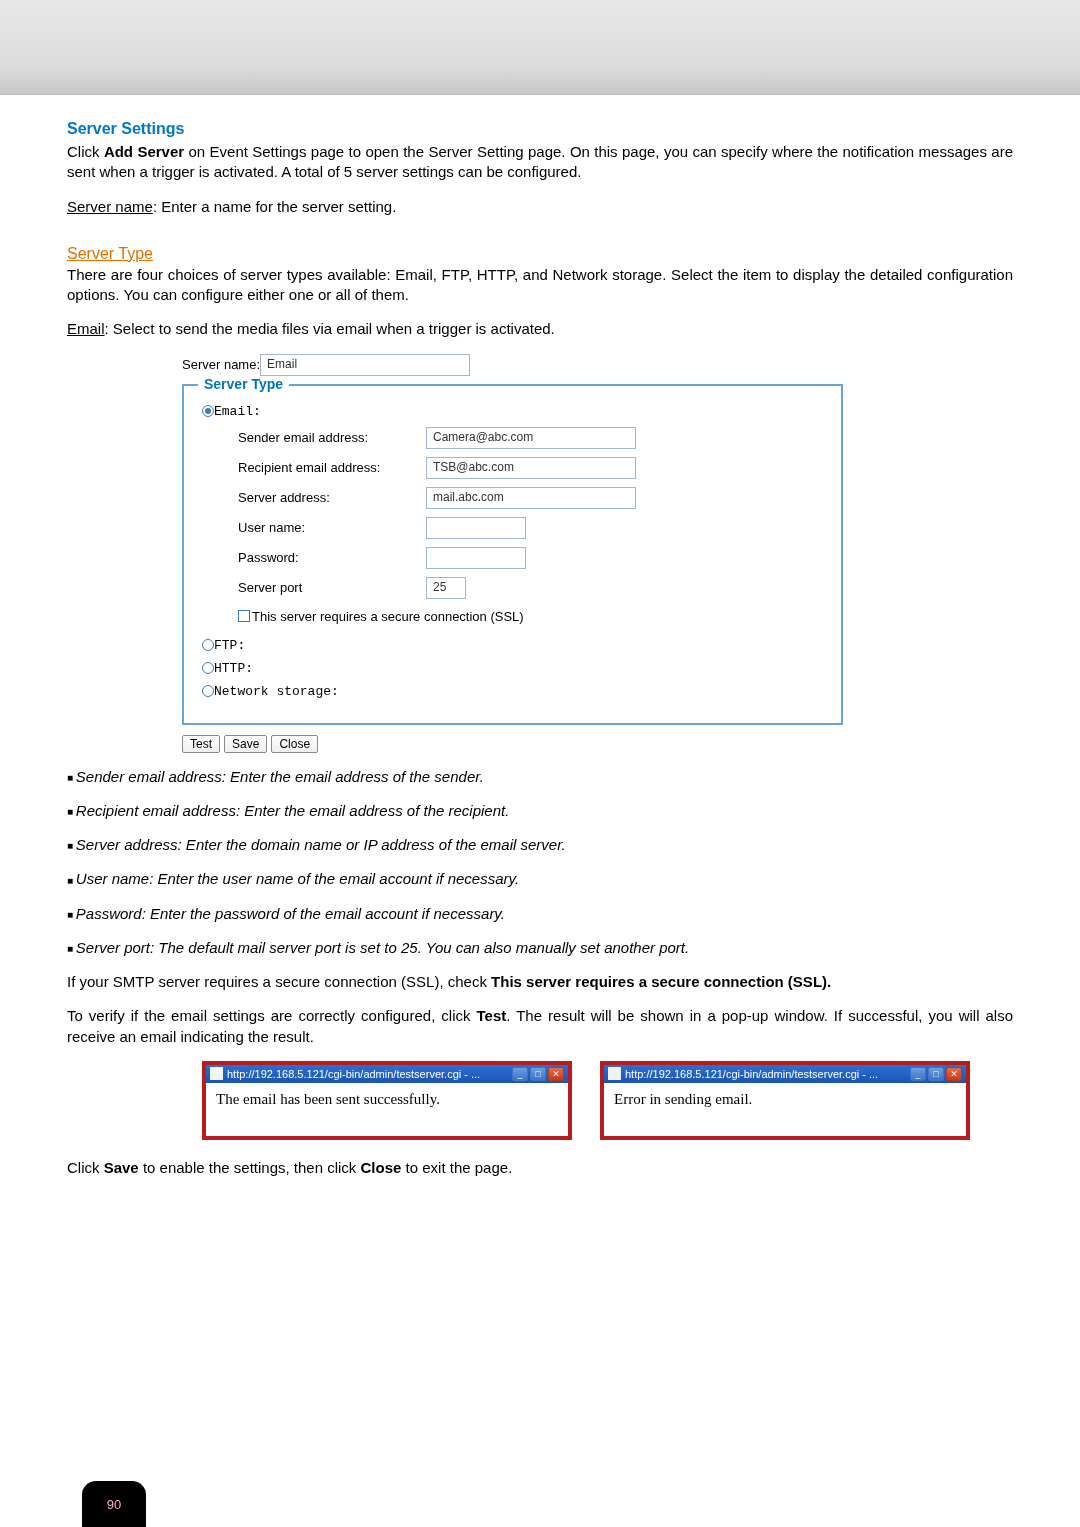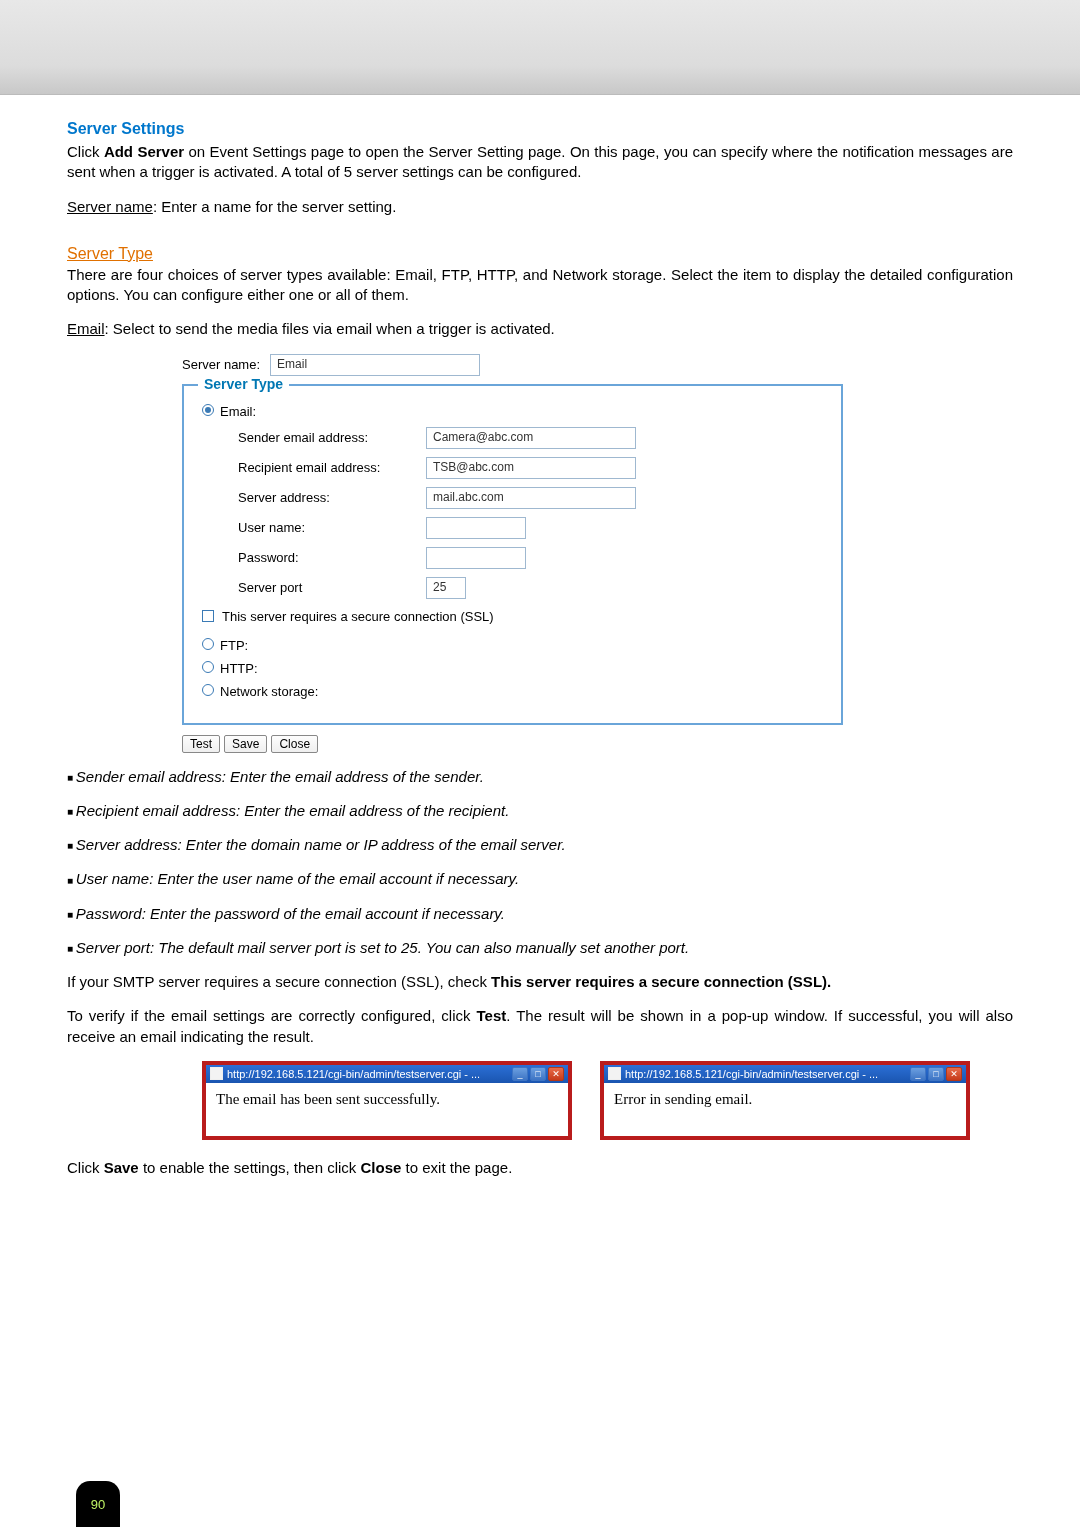--- a/index.html
+++ b/index.html
@@ -44,38 +44,37 @@
     position: relative;
     margin-top: 8px;
     background: #fff;
   }
   .form-top-row {
     margin-left: 115px;
     margin-top: 10px;
     font-size: 13px;
     display: flex;
     align-items: center;
-    gap: 10px;
   }
   .legend {
     position: absolute;
     top: -10px;
     left: 14px;
     background: #fff;
     padding: 0 6px;
     color: #0077b3;
     font-weight: bold;
     font-size: 14px;
   }
   .radio-row {
     display: flex;
-    align-items: flex-start;
-    gap: 6px;
+    align-items: center;
     margin: 8px 0;
     font-size: 13px;
+    font-family: Liberation Mono, monospace;
   }
   .radio {
     width: 12px; height: 12px;
     border: 1.5px solid #3a7ab5;
     border-radius: 50%;
     display: inline-flex;
     align-items: center;
     justify-content: center;
   }
   .radio.checked::after {
@@ -98,25 +97,26 @@
     background: #fff;
     height: 22px;
     padding: 2px 6px;
     font-size: 12px;
     color: #333;
   }
   .txt-input.wide { width: 210px; }
   .txt-input.med { width: 100px; }
   .txt-input.sm { width: 40px; }
   .ssl-row {
+    margin-left: 36px;
     margin-top: 10px;
     font-size: 13px;
     display: flex;
     align-items: center;
-    gap: 8px;
+    gap: 2px;
   }
   .chk {
     width: 12px; height: 12px;
     border: 1.5px solid #3a7ab5;
     display: inline-block;
   }
   .buttons-row {
     margin-left: 115px;
     margin-top: 10px;
     display: flex;
@@ -181,25 +181,25 @@
   .win-btn.close { background: linear-gradient(#e86b4a,#c63a1a); border-color:#b53818; }
   .popup-body {
     padding: 8px 10px 28px 10px;
     font-size: 15px;
     font-family: "Times New Roman", serif;
     background: #fff;
   }
   .page-tab {
     position: fixed;
     bottom: 0;
-    left: 76px;
-    width: 44px;
+    left: 82px;
+    width: 64px;
     height: 46px;
     background: #000;
-    color: #bef264;
+    color: #f9a8d4;
     border-top-left-radius: 14px;
     border-top-right-radius: 14px;
     display: flex;
     align-items: center;
     justify-content: center;
     font-size: 13px;
   }
 </style>
 </head>
 <body>

